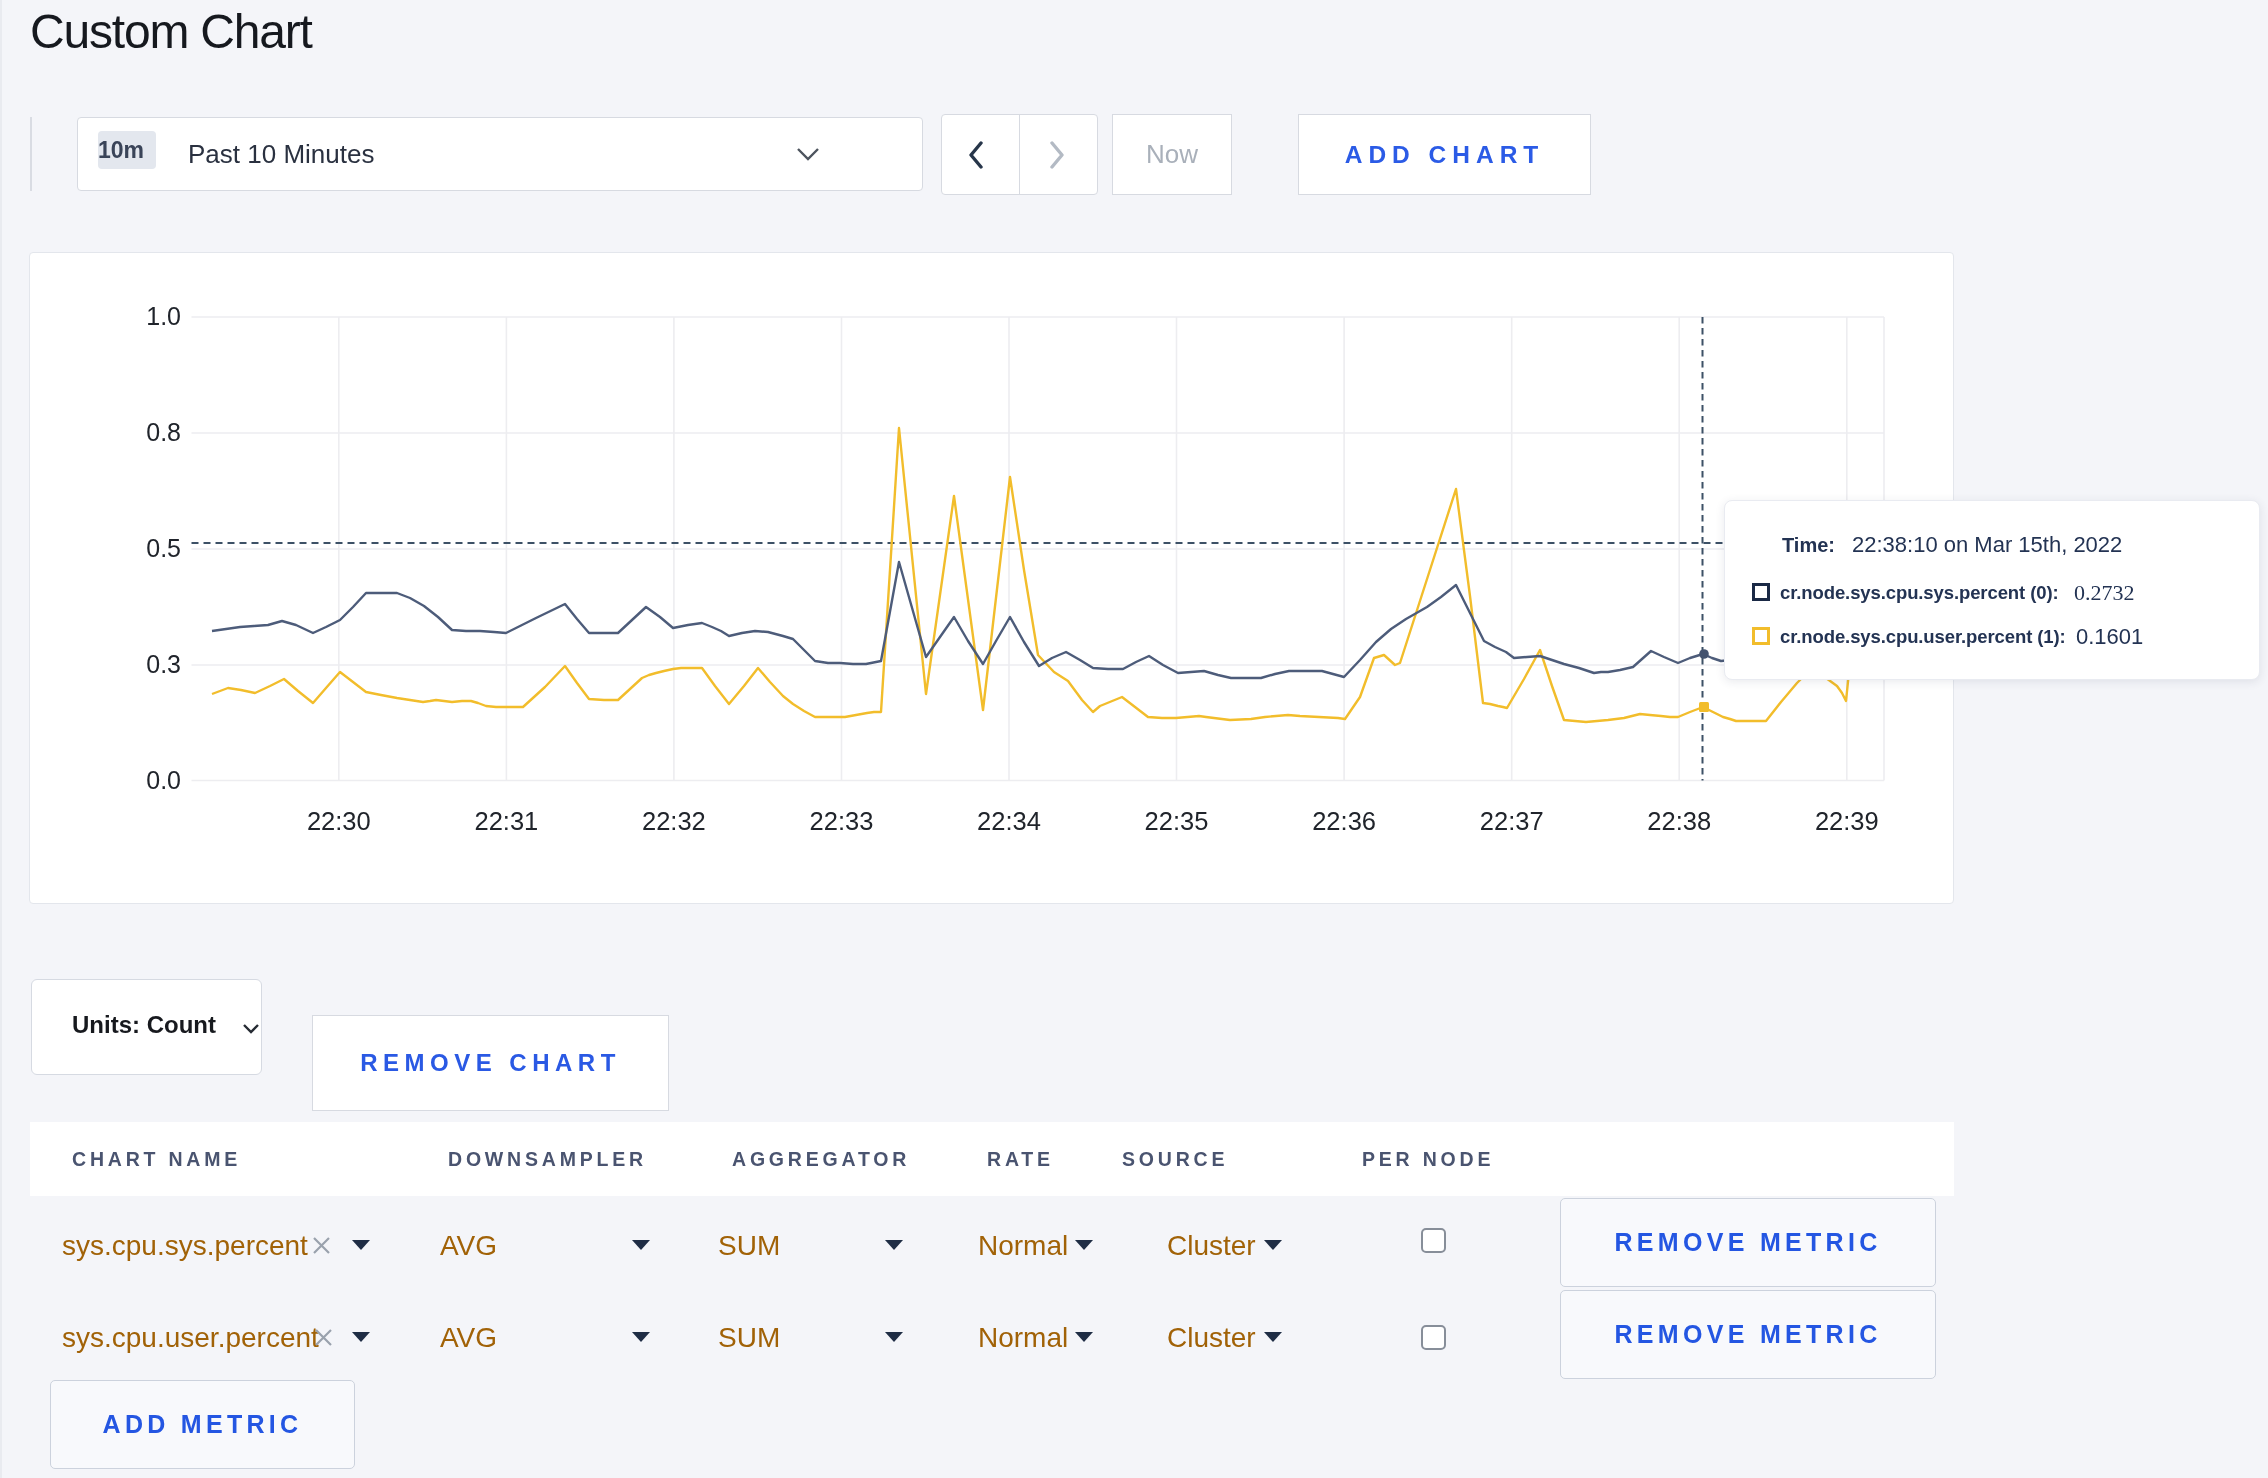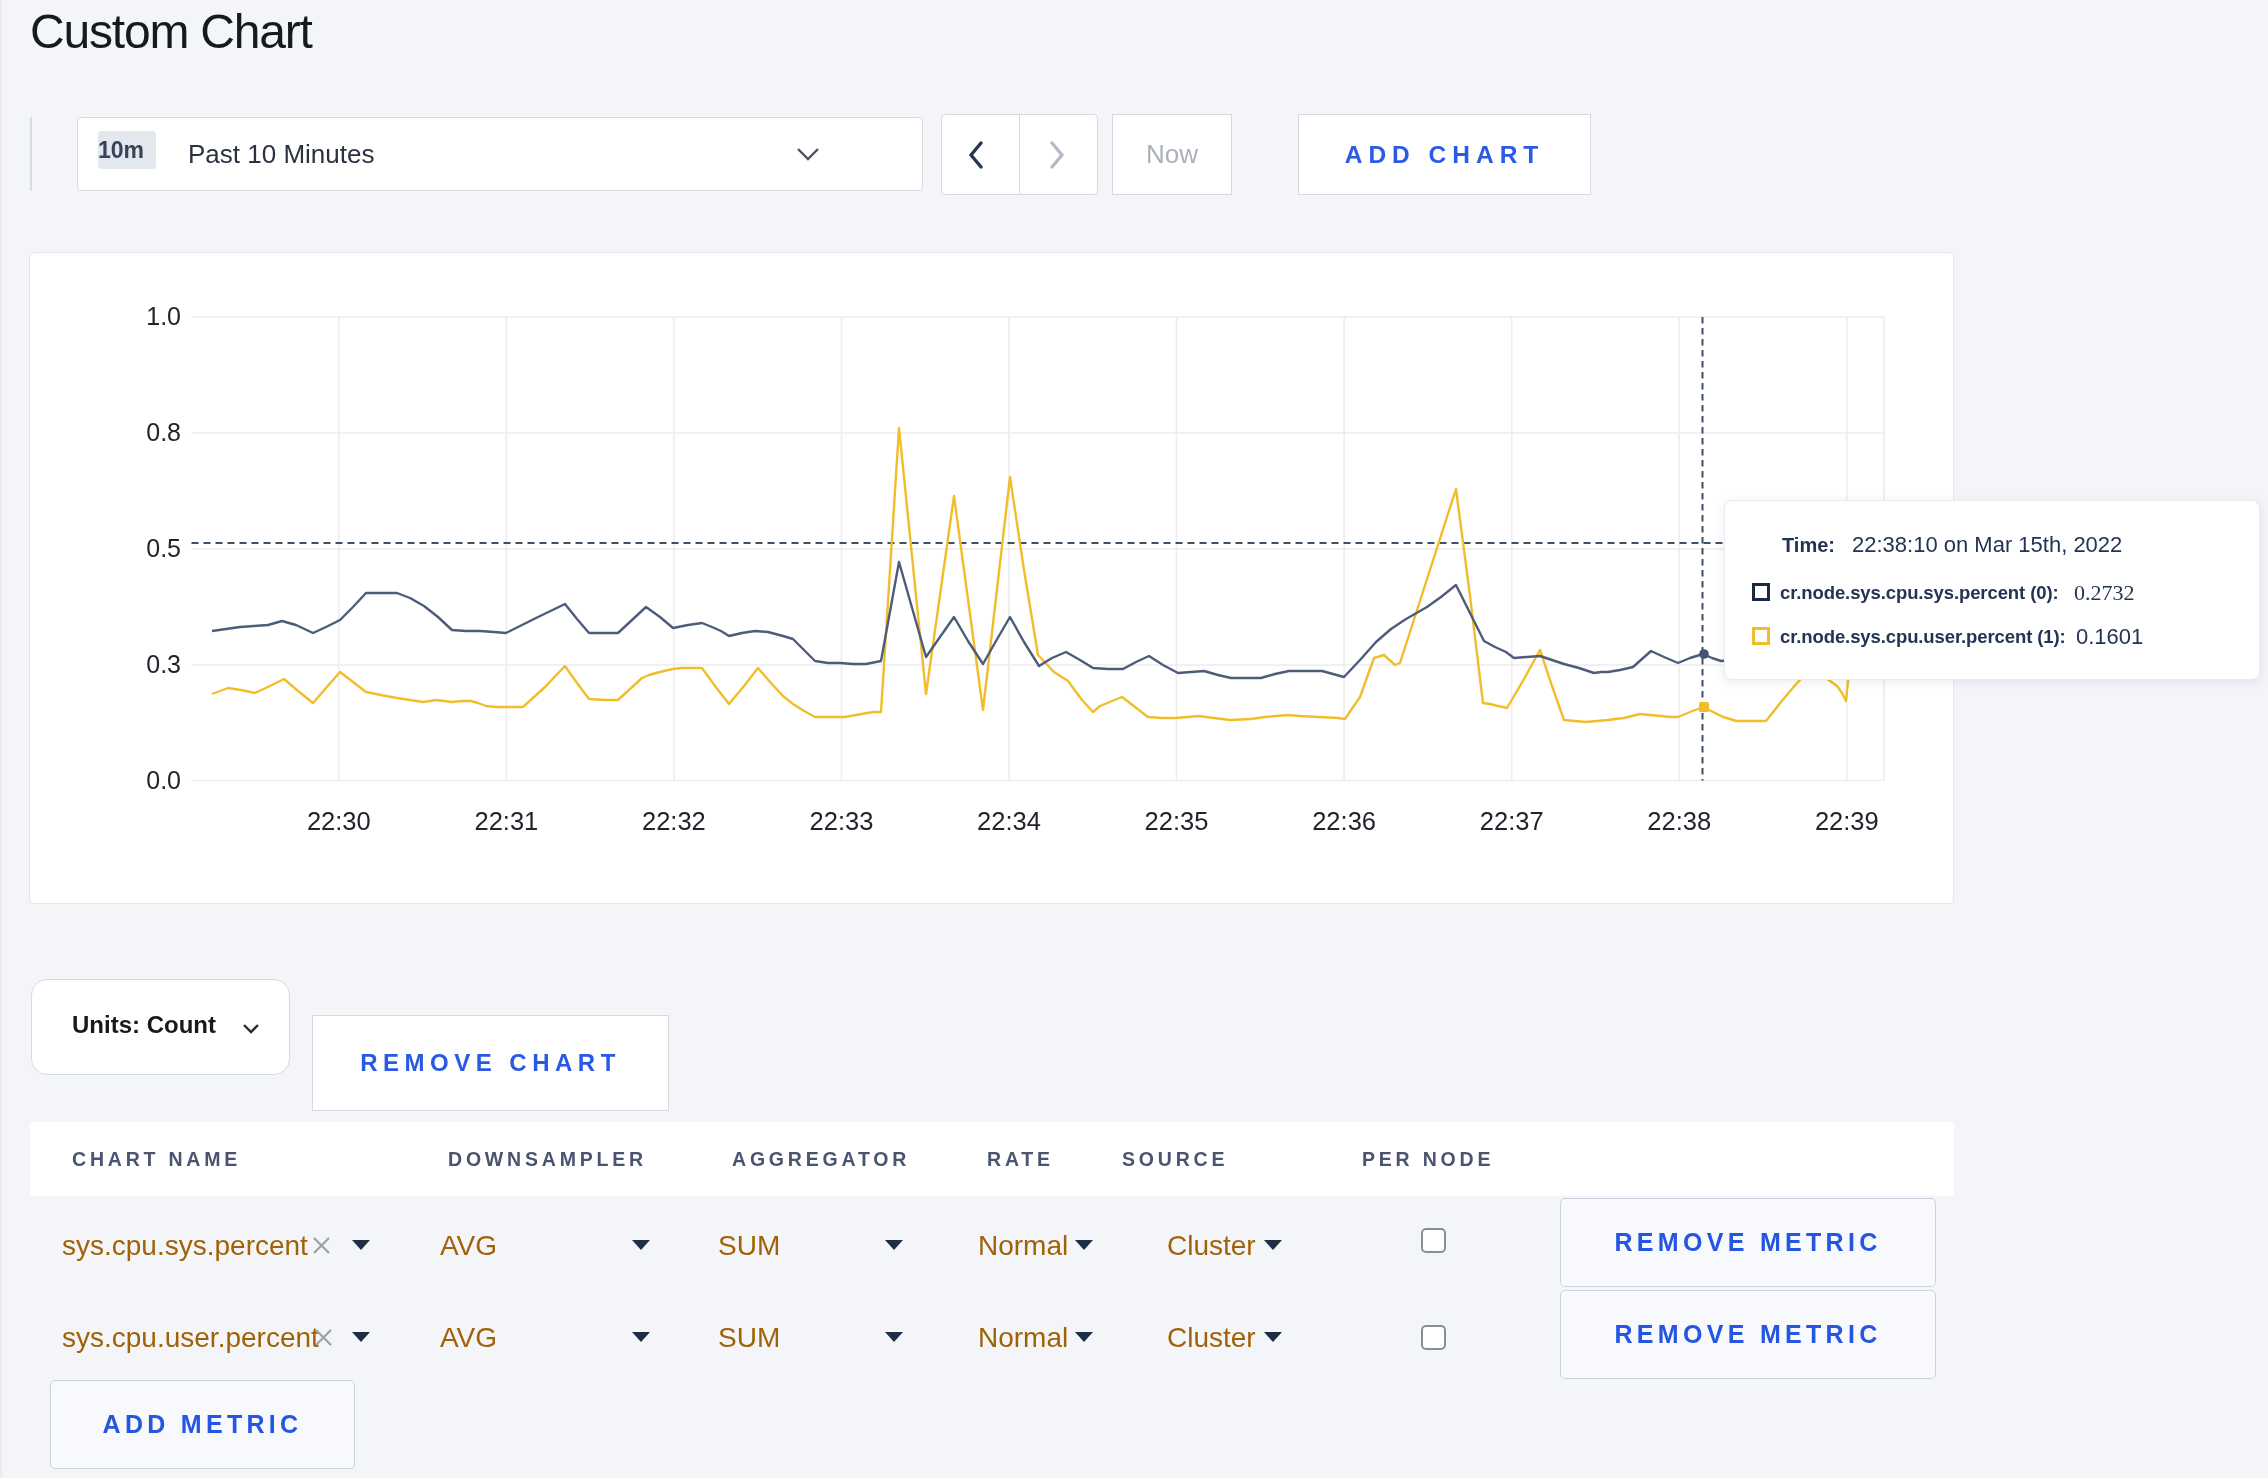--- a/index.html
+++ b/index.html
@@ -13,21 +13,21 @@
   .tslabel { position:absolute; left:110px; top:0; height:72px; line-height:72px; font-size:26px; color:#2a3140; }
   .pager { position:absolute; left:941px; top:114px; width:157px; height:81px; background:#fff; border:1px solid #d7dae1; border-radius:4px; }
   .pagerdiv { position:absolute; left:77px; top:0px; width:1px; height:79px; background:#d7dae1; }
   .btn { position:absolute; background:#fff; border:1px solid #d7dae1; border-radius:0; display:flex; align-items:center; justify-content:center; }
   .nowbtn { left:1112px; top:114px; width:120px; height:81px; font-size:26px; color:#a9b0ba; }
   .addchart { left:1298px; top:114px; width:293px; height:81px; font-size:24.5px; letter-spacing:6px; color:#2b5be6; font-weight:600; }
   .panel { position:absolute; left:29px; top:252px; width:1925px; height:652px; background:#fff; border:1px solid #e3e6ec; border-radius:4px; }
   .tooltip { position:absolute; left:1724px; top:500px; width:536px; height:180px; background:#fff; border:1px solid #e9ebf1; border-radius:8px; box-shadow:0 2px 10px rgba(40,50,80,0.10); font-size:20px; color:#233353; }
   .ttname { font-weight:700; font-size:18.5px; letter-spacing:-0.1px; }
   .ttrow { position:absolute; left:0; width:100%; }
-  .unitsbtn { position:absolute; left:31px; top:979px; width:259px; height:96px; background:#fff; border:1px solid #d6dae2; border-radius:16px; }
+  .unitsbtn { position:absolute; left:31px; top:979px; width:231px; height:96px; background:#fff; border:1px solid #d6dae2; border-radius:6px; }
   .removechart { left:312px; top:1015px; width:357px; height:96px; font-size:24px; letter-spacing:5.5px; color:#2a59e4; font-weight:600; background:#fff; }
   .thead { position:absolute; left:30px; top:1122px; width:1924px; height:74px; background:#fff; }
   .th { position:absolute; top:0; height:74px; line-height:74px; font-size:19.5px; letter-spacing:3.8px; color:#4a5470; font-weight:600; }
   .cell { position:absolute; font-size:28px; color:#a16207; }
   .caret { position:absolute; width:0; height:0; border-left:9.5px solid transparent; border-right:9.5px solid transparent; border-top:10px solid #1f2d45; }
   .checkbox { position:absolute; width:25px; height:25px; background:#fff; border:2px solid #878e99; border-radius:5px; }
   .rowbtn { font-size:25px; letter-spacing:4.3px; color:#2456e2; font-weight:600; background:#f8f9fc; border:1px solid #ccd2dd; border-radius:5px; }
 </style>
 </head>
 <body>

